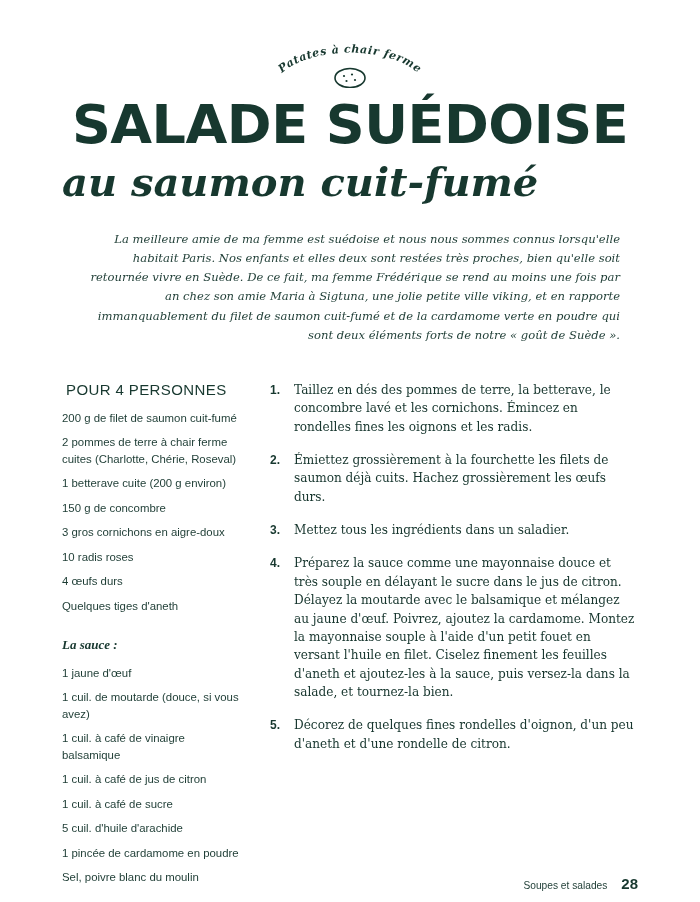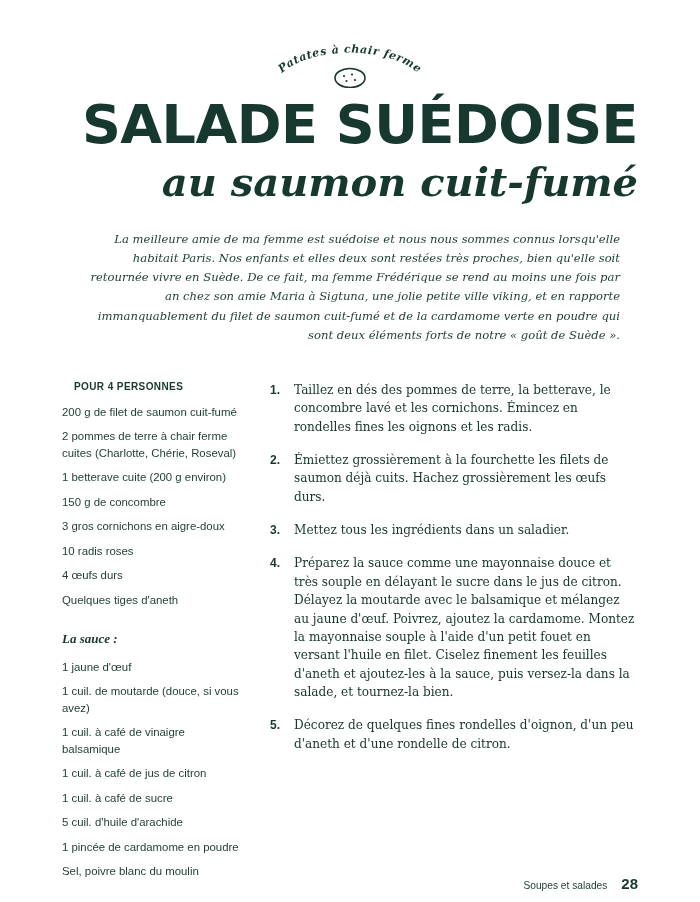--- a/index.html
+++ b/index.html
@@ -34,31 +34,31 @@
     left: 50%;
     top: 8px;
     transform: translateX(-50%);
     width: 168px;
     height: 54px;
   }
   .badge svg { display: block; }
 
   
   .title-main {
-    text-align: right;
+    text-align: center;
     font-family: "DejaVu Sans", sans-serif;
     font-weight: 700;
     font-size: 54px;
     letter-spacing: -0.5px;
     color: #17382f;
     line-height: 1;
     margin: 4px 0 0 0;
   }
   .title-sub {
-    text-align: right;
+    text-align: left;
     font-family: "DejaVu Serif", serif;
     font-style: italic;
     font-weight: 700;
     font-size: 40px;
     color: #17382f;
     line-height: 1.1;
     margin: 8px 0 0 0;
   }
 
   
@@ -85,25 +85,25 @@
     box-sizing: border-box;
   }
   .col-right {
     flex: 1 1 auto;
     padding-left: 18px;
     box-sizing: border-box;
   }
 
   .ing-heading {
     font-family: "Liberation Sans", sans-serif;
-    font-weight: 700;
-    font-size: 10px;
+    font-weight: 400;
+    font-size: 15px;
     letter-spacing: 0.4px;
     color: #17382f;
-    margin: 0 0 12px 12px;
+    margin: 0 0 12px 4px;
     text-transform: uppercase;
   }
   .ing-list {
     list-style: none;
     margin: 0;
     padding: 0;
   }
   .ing-list li {
     font-size: 11.4px;
     line-height: 1.45;

